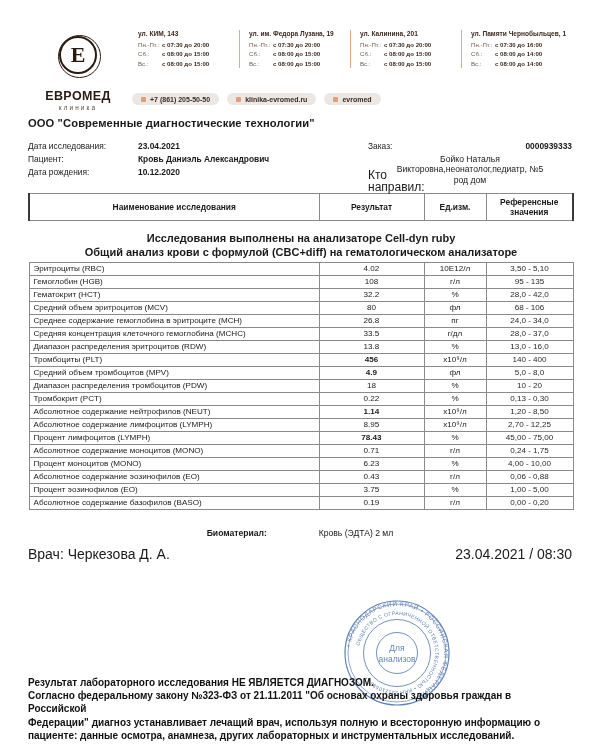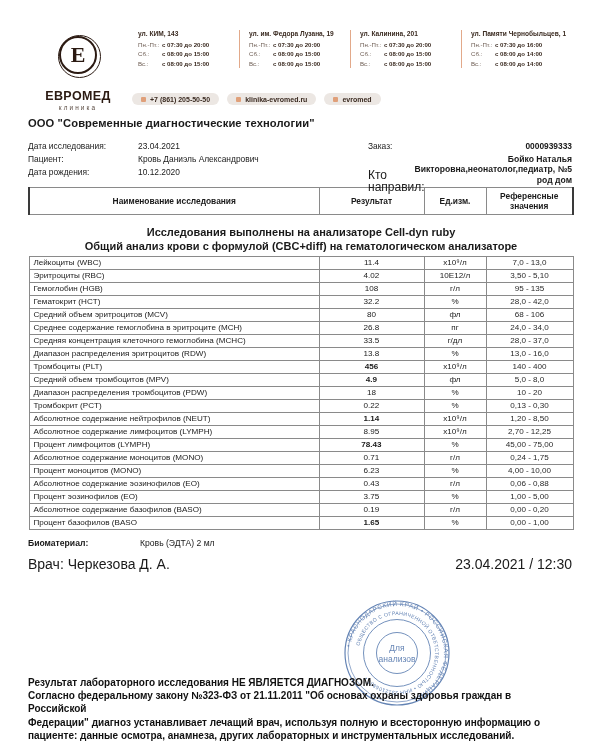--- a/index.html
+++ b/index.html
@@ -47,31 +47,31 @@
 
   
   .company { font-size: 11.2px; font-weight: bold; margin-top: 12px; letter-spacing: .1px; }
 
   
   .meta { display: flex; margin-top: 11px; font-size: 8.4px; }
   .meta-left { width: 340px; flex: 0 0 340px; }
   .meta-right { flex: 1; position: relative; }
   .mrow { display: flex; line-height: 1.52; }
   .mlabel { width: 110px; flex: 0 0 110px; color: #1a1a1a; }
-  .mval { font-weight: normal; }
+  .mval { font-weight: bold; }
   .r-row { display: flex; justify-content: space-between; line-height: 1.5; }
   .r-label { color: #1a1a1a; white-space: nowrap; }
   .r-val { font-weight: bold; text-align: right; }
   .ref-block { position: relative; margin-top: 1px; }
   .ref-label { position: absolute; left: 0; top: 15px; font-size: 12px; line-height: 1.0; }
   .ref-label span { display: block; }
-  .ref-value { font-weight: bold; text-align: right; font-size: 8.6px; line-height: 1.26; }
-
-  
-  table.res { width: 100%; border-collapse: collapse; margin-top: 1px; table-layout: fixed; }
+  .ref-value { font-weight: normal; text-align: center; font-size: 8.6px; line-height: 1.26; }
+
+  
+  table.res { width: 100%; border-collapse: collapse; margin-top: 7px; table-layout: fixed; }
   table.res th, table.res td { border: 1px solid #8a8a8a; }
   thead th {
     font-size: 8.4px; font-weight: bold; text-align: center; padding: 3px 2px;
     border-top: 2.2px solid #3a3a3a; border-bottom: 2.2px solid #3a3a3a;
   }
   thead th.c1 { border-left: 2.2px solid #3a3a3a; }
   thead th.c4 { border-right: 2.2px solid #3a3a3a; }
   .col-name  { width: 290px; }
   .col-res   { width: 105px; }
   .col-unit  { width: 62px; }
@@ -85,21 +85,21 @@
   td.bold   { font-weight: bold; }
 
   tr.spacer td { border: none; height: 10px; padding: 0; }
   tr.banner td {
     border: none; text-align: center; font-size: 11px; font-weight: bold;
     padding: 1px 0;
   }
   tr.banner.b2 td { padding-bottom: 4px; }
 
   
-  .bio { display: flex; font-size: 8.6px; margin-top: 8px; }
+  .bio { display: flex; font-size: 8.6px; margin-top: 18px; justify-content: center; }
   .bio-label { width: 112px; flex: 0 0 112px; font-weight: bold; }
   .bio-val { }
   .doctor { display: flex; justify-content: space-between; font-size: 14px; margin-top: 8px; }
 
   
   .stamp { position: absolute; left: 336px; top: 592px; width: 122px; height: 122px; opacity: .85; }
   .stamp svg { display: block; }
 
   
   .disclaimer { position: absolute; left: 28px; right: 28px; bottom: 14px; font-size: 10px;
@@ -258,26 +258,20 @@
         <tr class="spacer">
           <td colspan="4"></td>
         </tr>
         <tr class="banner">
           <td colspan="4">Исследования выполнены на анализаторе Cell-dyn ruby</td>
         </tr>
         <tr class="banner b2">
           <td colspan="4">Общий анализ крови с формулой (CBC+diff) на гематологическом анализаторе</td>
         </tr>
         <tr>
-          <td class="c-name">Лейкоциты (WBC)</td>
-          <td class="c-res">11.4</td>
-          <td class="c-unit">x10⁹/л</td>
-          <td class="c-ref">7,0 - 13,0</td>
-        </tr>
-        <tr>
           <td class="c-name">Эритроциты (RBC)</td>
           <td class="c-res">4.02</td>
           <td class="c-unit">10E12/л</td>
           <td class="c-ref">3,50 - 5,10</td>
         </tr>
         <tr>
           <td class="c-name">Гемоглобин (HGB)</td>
           <td class="c-res">108</td>
           <td class="c-unit">г/л</td>
           <td class="c-ref">95 - 135</td>
@@ -377,37 +371,31 @@
           <td class="c-res">3.75</td>
           <td class="c-unit">%</td>
           <td class="c-ref">1,00 - 5,00</td>
         </tr>
         <tr>
           <td class="c-name">Абсолютное содержание базофилов (BASO)</td>
           <td class="c-res">0.19</td>
           <td class="c-unit">г/л</td>
           <td class="c-ref">0,00 - 0,20</td>
         </tr>
-        <tr>
-          <td class="c-name">Процент базофилов (BASO</td>
-          <td class="c-res bold">1.65</td>
-          <td class="c-unit">%</td>
-          <td class="c-ref">0,00 - 1,00</td>
-        </tr>
       </tbody>
   </table>
 
   <div class="bio">
     <span class="bio-label">Биоматериал:</span>
     <span class="bio-val">Кровь (ЭДТА) 2 мл</span>
   </div>
 
   <div class="doctor">
     <span>Врач: Черкезова Д. А.</span>
-    <span>23.04.2021 / 12:30</span>
+    <span>23.04.2021 / 08:30</span>
   </div>
 
   <div class="stamp">
     <svg width="122" height="122" viewBox="0 0 122 122">
       <defs>
         <path id="arcOuter" d="M 61,61 m -47,0 a 47,47 0 1,1 94,0 a 47,47 0 1,1 -94,0"></path>
         <path id="arcInner" d="M 61,61 m -38,0 a 38,38 0 1,1 76,0 a 38,38 0 1,1 -76,0"></path>
       </defs>
       <g fill="none" stroke="#4a6fa8">
         <circle cx="61" cy="61" r="52" stroke-width="1.2"></circle>

